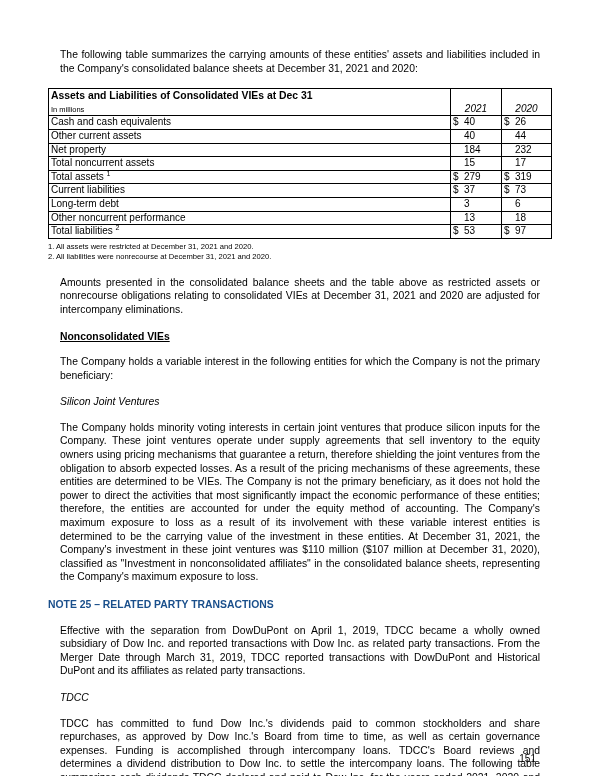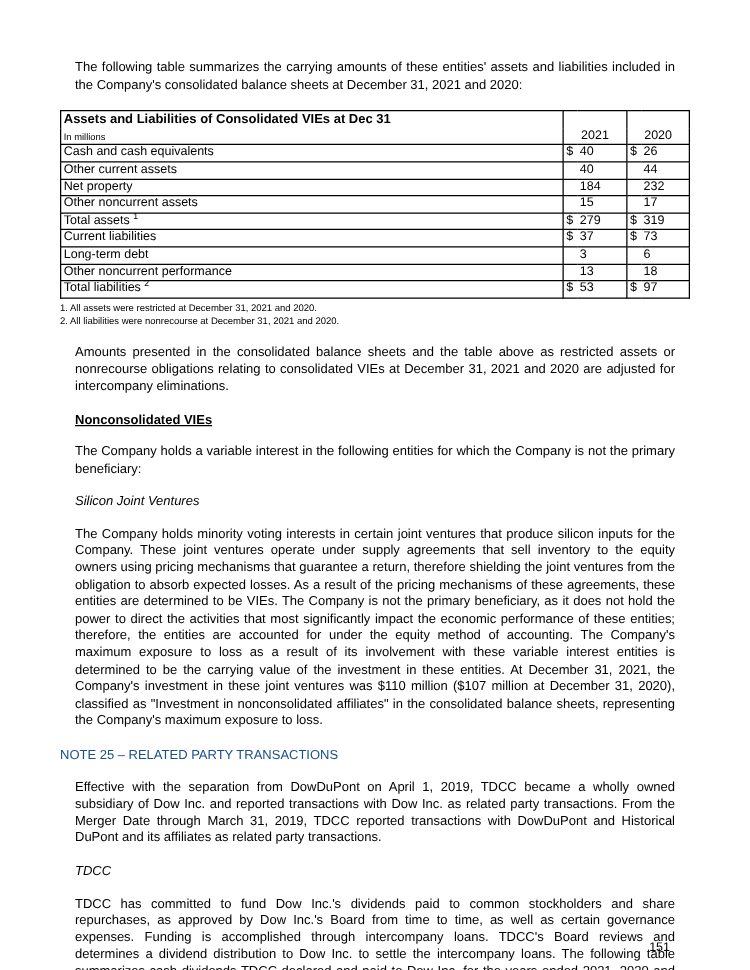--- a/index.html
+++ b/index.html
@@ -5,27 +5,27 @@
     html, body { margin: 0; padding: 0; background: #ffffff; }
     body {
       width: 600px; height: 776px; position: relative; overflow: hidden;
       font-family: "Liberation Sans", sans-serif; color: #000; font-size: 10.4px; line-height: 13.6px;
     }
     .page { position: absolute; left: 48px; top: 36px; width: 504px; }
     p { margin: 12px; text-align: justify; }
     .para { margin-bottom: 13px; }
     .bold { font-weight: bold; text-decoration: underline; }
     .italic { font-style: italic; }
-    .note-heading { color: #1a4f8b; font-weight: normal; margin: 0 0 6px 0; }
+    .note-heading { color: #1a4f8b; font-weight: bold; margin: 0 0 6px 0; }
 
     table.fin { border-collapse: collapse; width: 100%; font-size: 10px; line-height: 12.6px; }
     table.fin td { border: 1px solid #000; padding: 0 2px; height: 12px; white-space: nowrap; }
     table.fin .hdr-title { font-weight: bold; border-bottom: none; font-size: 10.4px; padding-top: 1px; }
     table.fin .hdr-sub { font-size: 7.5px; border-top: none; line-height: 9px; }
-    table.fin .year { text-align: center; vertical-align: bottom; border-bottom: 1px solid #000; }
+    table.fin .year { text-align: center; font-style: italic; vertical-align: bottom; border-bottom: 1px solid #000; }
     table.fin .cur { width: 9px; border-right: none; text-align: left; padding-right: 0; }
     table.fin .num { text-align: left; border-left: none; }
     table.fin .topcell { border-bottom: none; }
     sup { font-size: 7px; line-height: 0; vertical-align: 4px; }
     .footnotes { font-size: 7.6px; line-height: 10px; margin-top: 3px; margin-bottom: 14px; }
     .page-num { position: absolute; left: 0; width: 536px; top: 752px; text-align: right; font-size: 10px; }
   </style>
 </head>
 <body>
 
@@ -67,21 +67,21 @@
       <td class="num">44</td>
     </tr>
     <tr>
       <td>Net property</td>
       <td class="cur"></td>
       <td class="num">184</td>
       <td class="cur"></td>
       <td class="num">232</td>
     </tr>
     <tr>
-      <td>Other noncurrent assets</td>
+      <td>Total noncurrent assets</td>
       <td class="cur"></td>
       <td class="num">15</td>
       <td class="cur"></td>
       <td class="num">17</td>
     </tr>
     <tr>
       <td><span>Total assets</span> <sup>1</sup></td>
       <td class="cur">$</td>
       <td class="num">279</td>
       <td class="cur">$</td>

